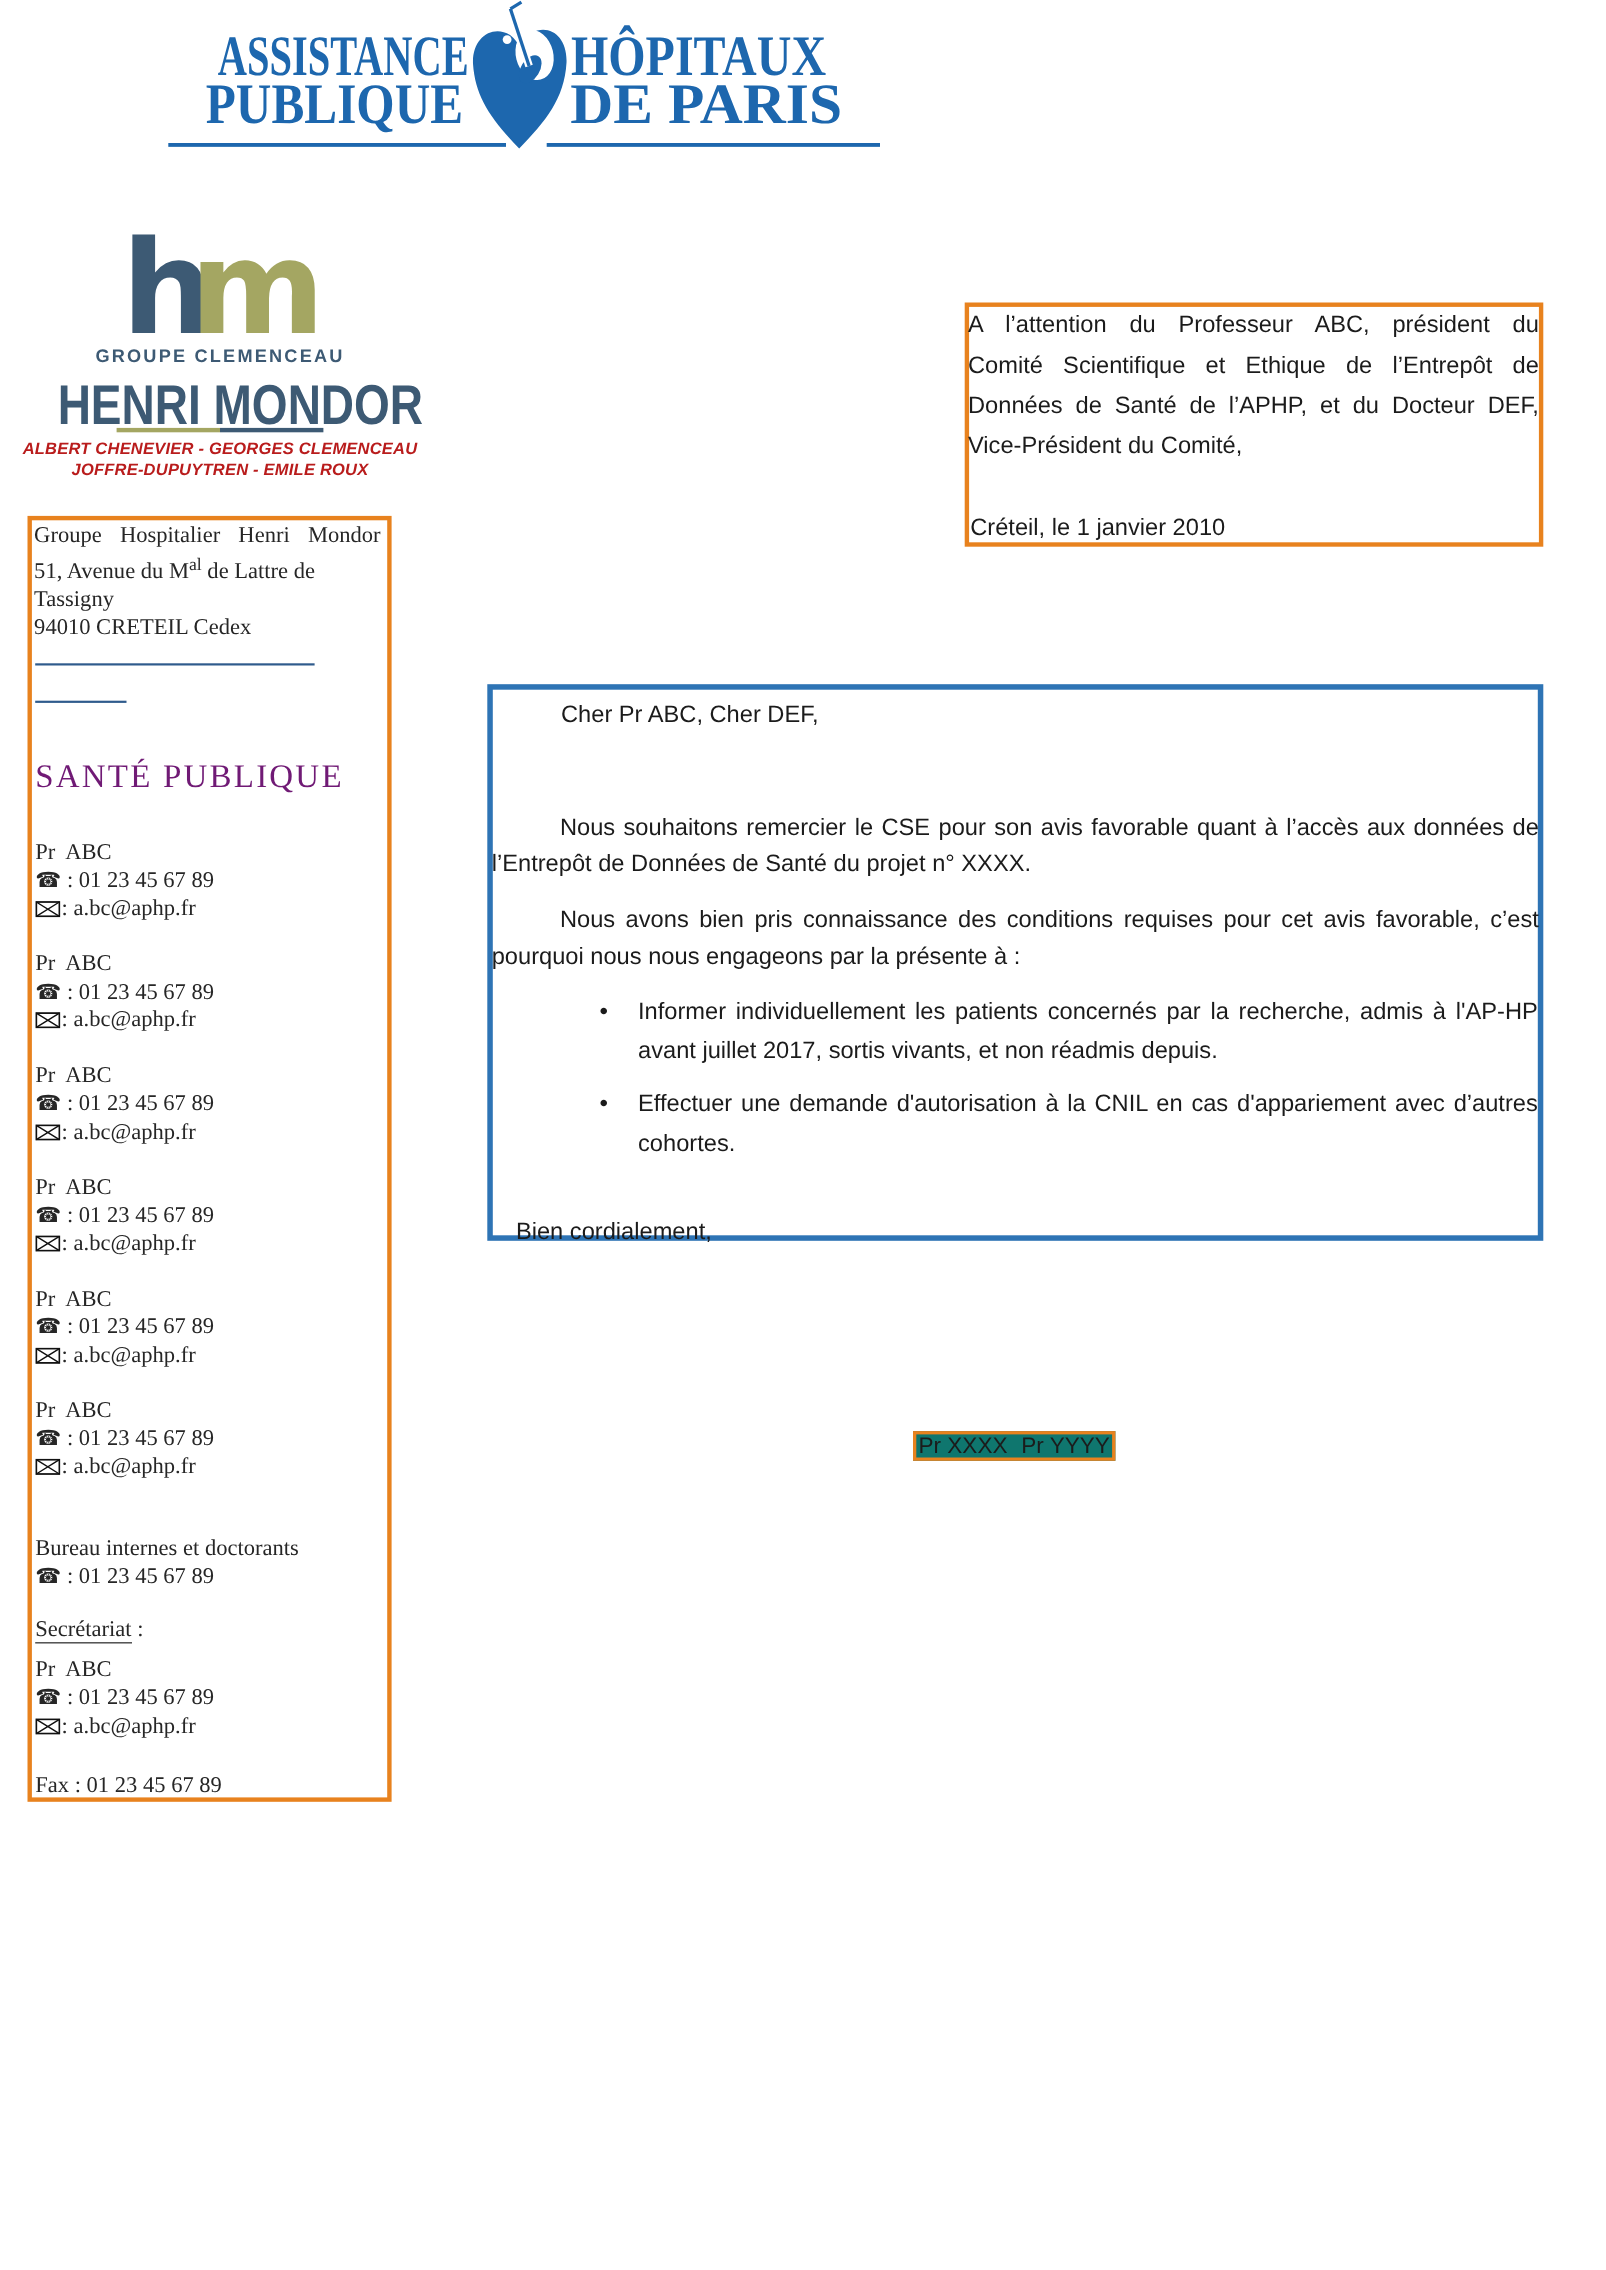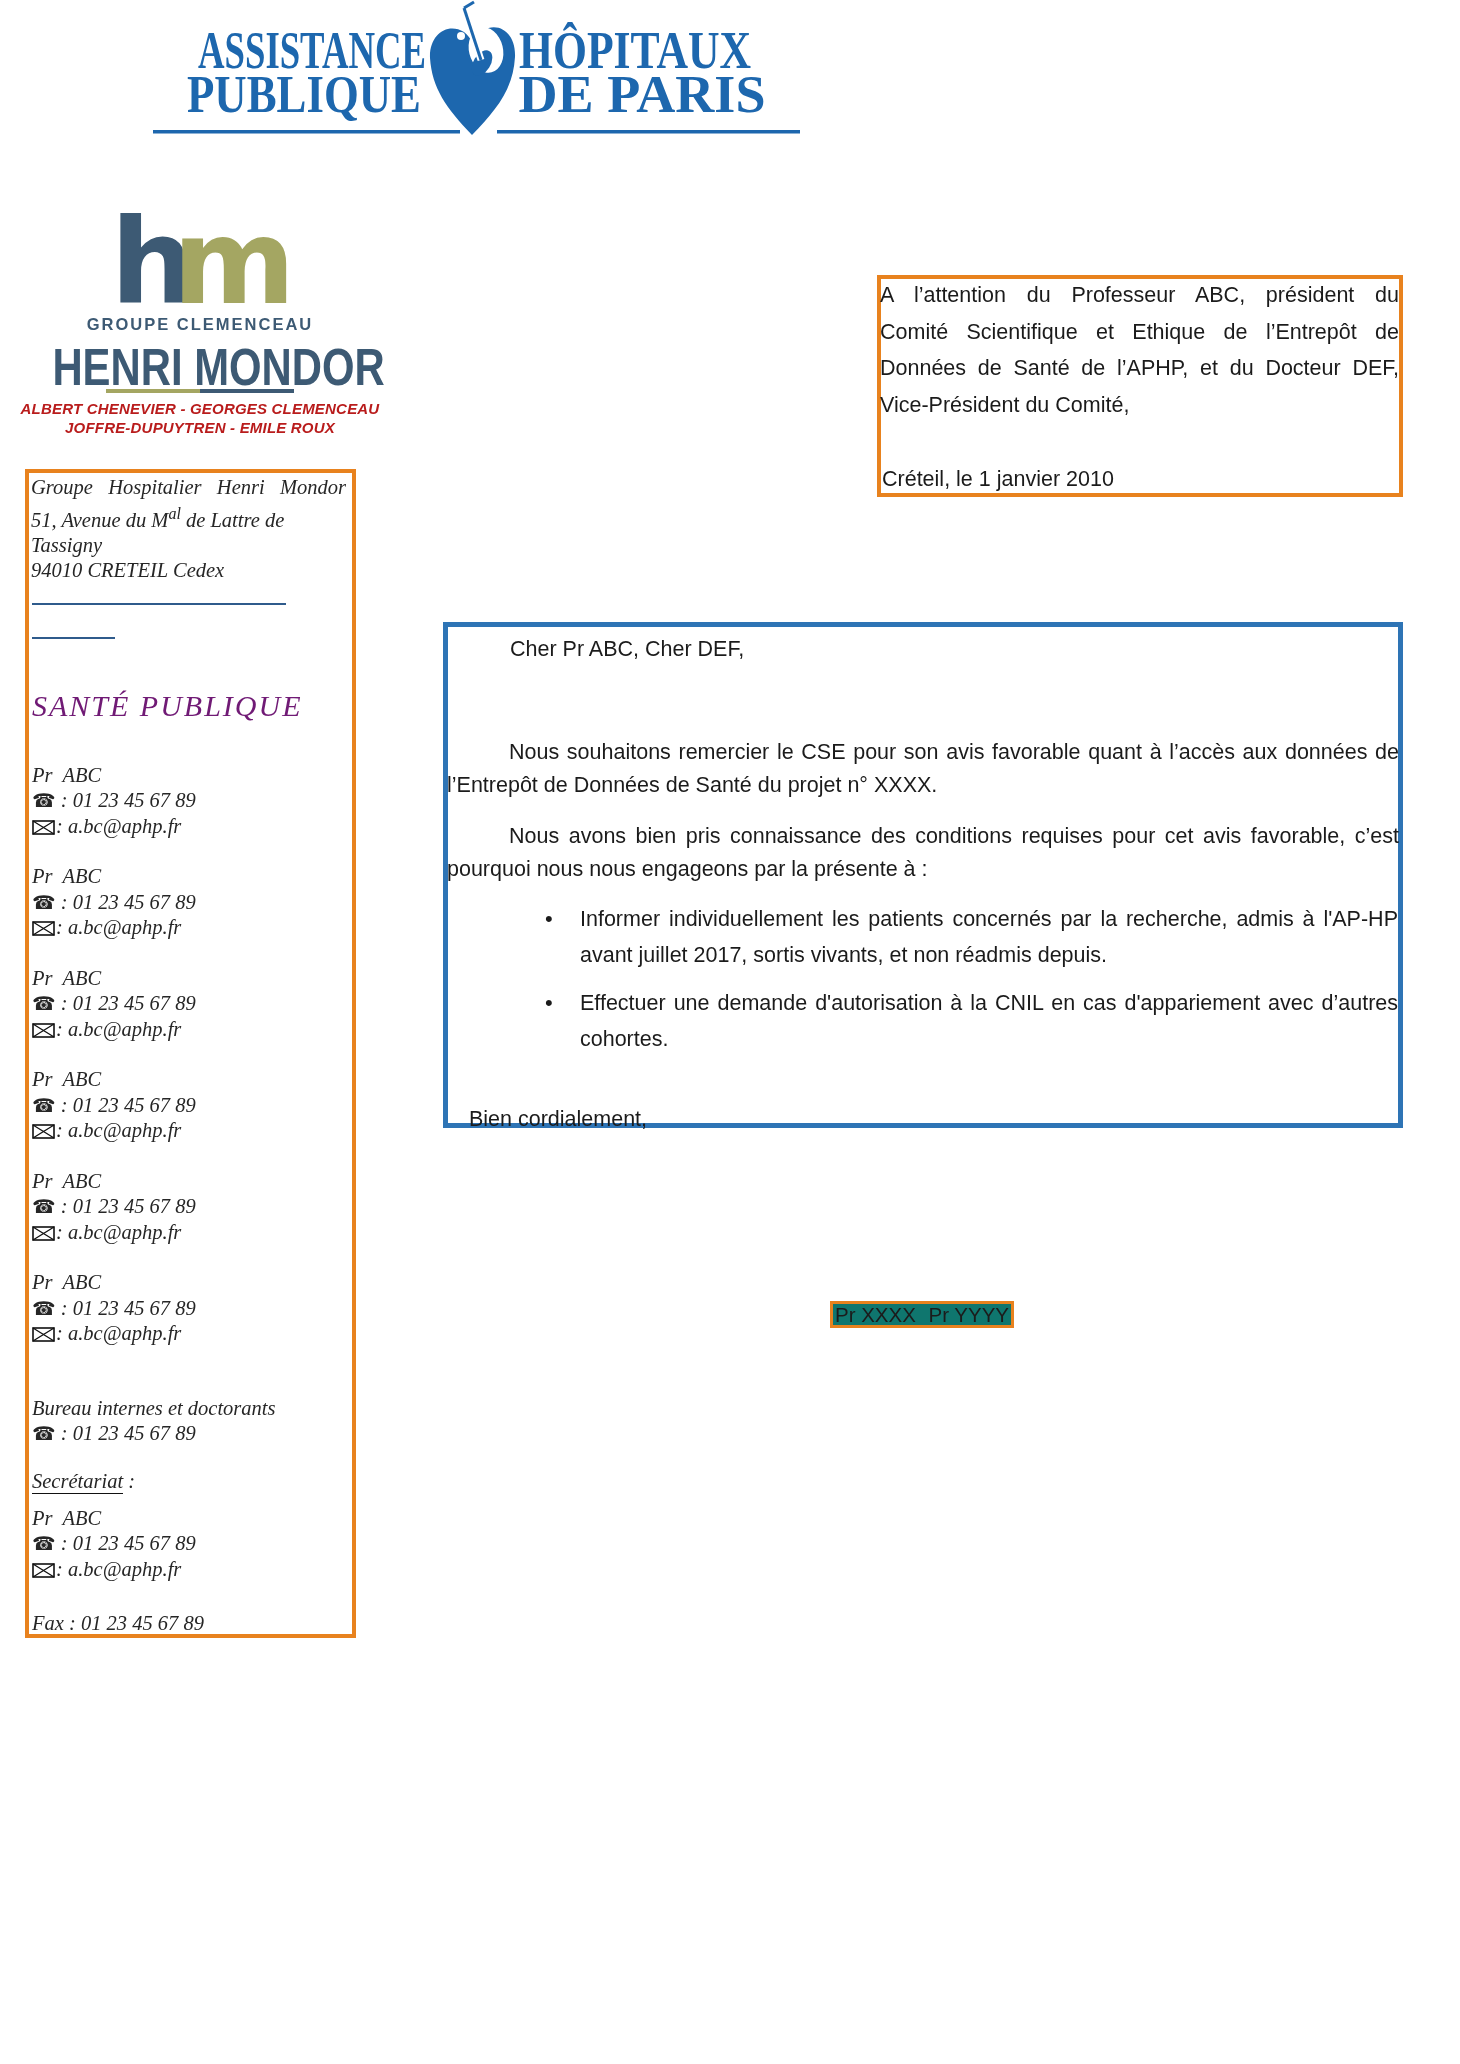--- a/index.html
+++ b/index.html
@@ -25,21 +25,21 @@
   .hm-divider .seg.olive{background:#A4A662;}
   .hm-divider .seg.dark{background:#3D5A74;}
   .hm-sites{position:absolute;left:0px;top:400px;width:400px;text-align:center;
             font-weight:bold;font-size:15px;color:#b91c1c;letter-spacing:0.2px;font-style:italic;}
   .hm-sites .s2{margin-top:2px;}
 
   
   .sidebar-box{position:absolute;left:25px;top:469px;width:331px;height:1169px;
                border:4px solid #E8821E;box-sizing:border-box;background:#fff;
                padding:2px 6px 0 3px;font-family:"Liberation Serif",serif;
-               font-size:20.5px;color:#262626;font-style:italic;}
+               font-size:20.5px;color:#262626;}
   .sb-address div{line-height:25.5px;white-space:nowrap;margin-left:-1px;}
   .sb-address .jl{text-align:justify;text-align-last:justify;white-space:normal;}
   .sb-address sup{font-size:16px;}
   .sb-line1{margin-top:19px;width:254px;border-top:2px solid #2F5B8C;}
   .sb-line2{margin-top:32px;width:83px;border-top:2px solid #2F5B8C;}
   .sb-dept{margin-top:50px;font-size:30px;color:#701a75;letter-spacing:2px;white-space:nowrap;}
   .contact-block{margin-top:25px;line-height:25.5px;}
   .contact-block.first{margin-top:40px;}
   .contact-block.after-secr{margin-top:12px;}
   .c-name{white-space:pre;}

